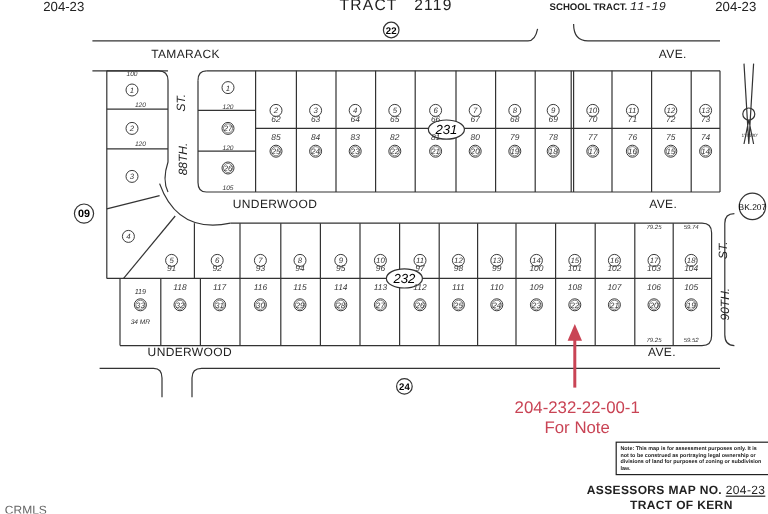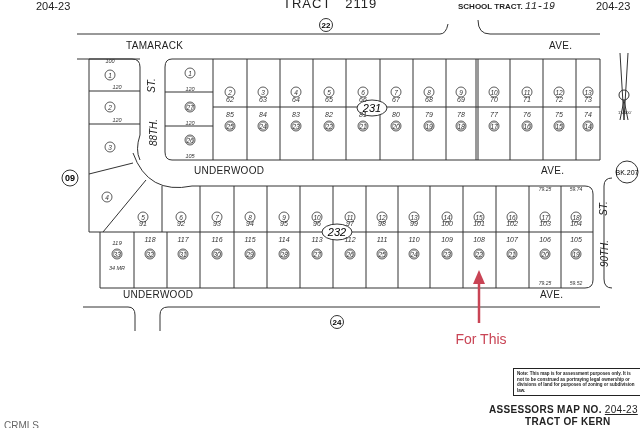--- a/index.html
+++ b/index.html
@@ -325,21 +325,22 @@
 <div class="abs street" style="left:123px;top:289px;">UNDERWOOD</div>
 <div class="abs street" style="left:540px;top:289px;">AVE.</div>
 <div class="abs street-v" style="left:140px;top:127px;">88TH.</div>
 <div class="abs street-v" style="left:144px;top:80px;">ST.</div>
 <div class="abs street-v" style="left:591px;top:248px;">90TH.</div>
 <div class="abs street-v" style="left:596px;top:203px;">ST.</div>
 
 <div class="abs" style="left:618px;top:110px;font-size:4px;">1"=100'</div>
 
 <div class="abs redlabel" style="left:413px;top:331px;width:136px;">
-  <div>For This</div>
+  <div>204-232-22-00-1</div>
+  <div>For Note</div>
 </div>
 
 <div class="abs note" style="left:513px;top:368px;">Note: This map is for assessment purposes only. It is not to be construed as portraying legal ownership or divisions of land for purposes of zoning or subdivision law.</div>
 
 <div class="abs assessor" style="left:489px;top:404px;">
   <span>ASSESSORS MAP NO.</span>&nbsp;<span style="font-weight:normal;text-decoration:underline;">204-23</span>
 </div>
 <div class="abs assessor" style="left:525px;top:416px;">TRACT OF KERN</div>
 <div class="abs crmls" style="left:4px;top:405px;">CRMLS</div>
 

